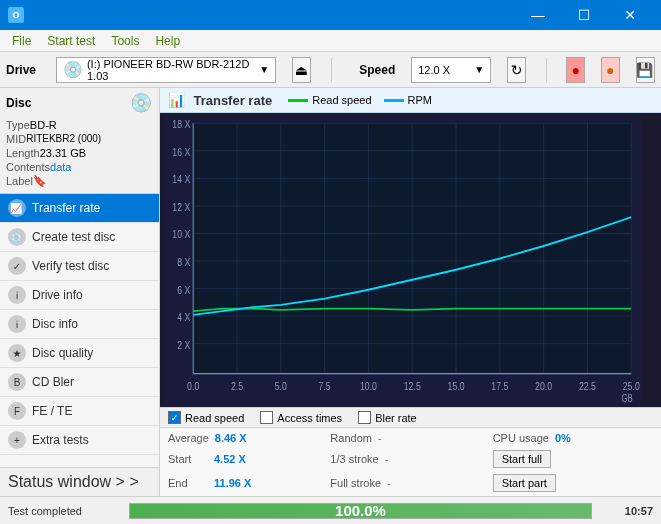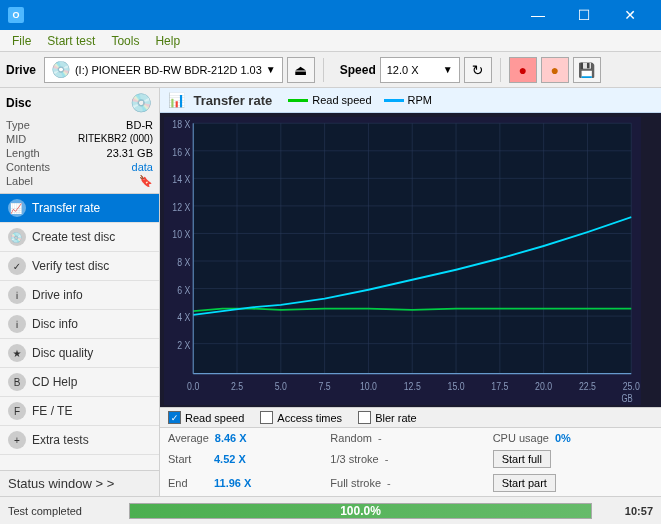--- a/index.html
+++ b/index.html
@@ -32,21 +32,21 @@
     }
     .menu-item { padding: 2px 8px; cursor: pointer; font-size: 12px; color: #4d7c0f; }
 
     
     .toolbar {
       background: #f0f0f0;
       height: 36px;
       display: flex;
       align-items: center;
       padding: 0 6px;
-      gap: 4px;
+      gap: 16px;
       border-bottom: 1px solid #d0d0d0;
     }
     .toolbar-label { font-size: 12px; font-weight: bold; margin-right: 4px; }
     .drive-select {
       display: flex;
       align-items: center;
       gap: 4px;
       background: white;
       border: 1px solid #aaa;
       padding: 2px 6px;
@@ -82,21 +82,21 @@
     }
     .disc-header {
       display: flex;
       align-items: center;
       justify-content: space-between;
       font-weight: bold;
       font-size: 12px;
       margin-bottom: 4px;
     }
     .disc-icon { font-size: 18px; cursor: pointer; }
-    .disc-row { display: flex; justify-content: space-between; font-size: 11px; padding: 1px 0; }
+    .disc-row { display: flex; justify-content: flex-start; font-size: 11px; padding: 1px 0; }
     .disc-label { color: #555; }
     .disc-value { color: #000; font-weight: 500; }
     .disc-value.blue { color: #0078d7; }
 
     
     .nav-item {
       display: flex;
       align-items: center;
       gap: 6px;
       padding: 5px 8px;
@@ -109,21 +109,21 @@
     .nav-icon { width: 18px; height: 18px; border-radius: 50%; background: #ccc; display: flex; align-items: center; justify-content: center; font-size: 10px; flex-shrink: 0; }
     .nav-item.active .nav-icon { background: rgba(255,255,255,0.4); }
 
     .status-window-btn {
       margin-top: auto;
       display: flex;
       align-items: center;
       justify-content: space-between;
       padding: 5px 8px;
       cursor: pointer;
-      font-size: 13px;
+      font-size: 16px;
       color: #333;
       border-top: 1px solid #d0d0d0;
       background: #f0f0f0;
     }
 
     
     .chart-area {
       flex: 1;
       background: white;
       display: flex;
@@ -211,21 +211,21 @@
       border: 1px solid #aaa;
       position: relative;
       overflow: hidden;
     }
     .progress-bar-fill {
       height: 100%;
       background: linear-gradient(to right, #4caf50, #66bb6a);
       display: flex;
       align-items: center;
       justify-content: center;
-      font-size: 12px;
+      font-size: 15px;
       color: white;
       font-weight: bold;
     }
     .status-time { color: #333; font-weight: bold; min-width: 40px; text-align: right; }
   </style>
 </head>
 <body>
 
 <div class="title-bar">
   <div class="title-bar-left">
@@ -316,21 +316,21 @@
     <div class="nav-item">
       <div class="nav-icon">ℹ</div>
       <span>Disc info</span>
     </div>
     <div class="nav-item">
       <div class="nav-icon">★</div>
       <span>Disc quality</span>
     </div>
     <div class="nav-item">
       <div class="nav-icon">B</div>
-      <span>CD Help</span>
+      <span>CD Bler</span>
     </div>
     <div class="nav-item">
       <div class="nav-icon">F</div>
       <span>FE / TE</span>
     </div>
     <div class="nav-item">
       <div class="nav-icon">+</div>
       <span>Extra tests</span>
     </div>
 

